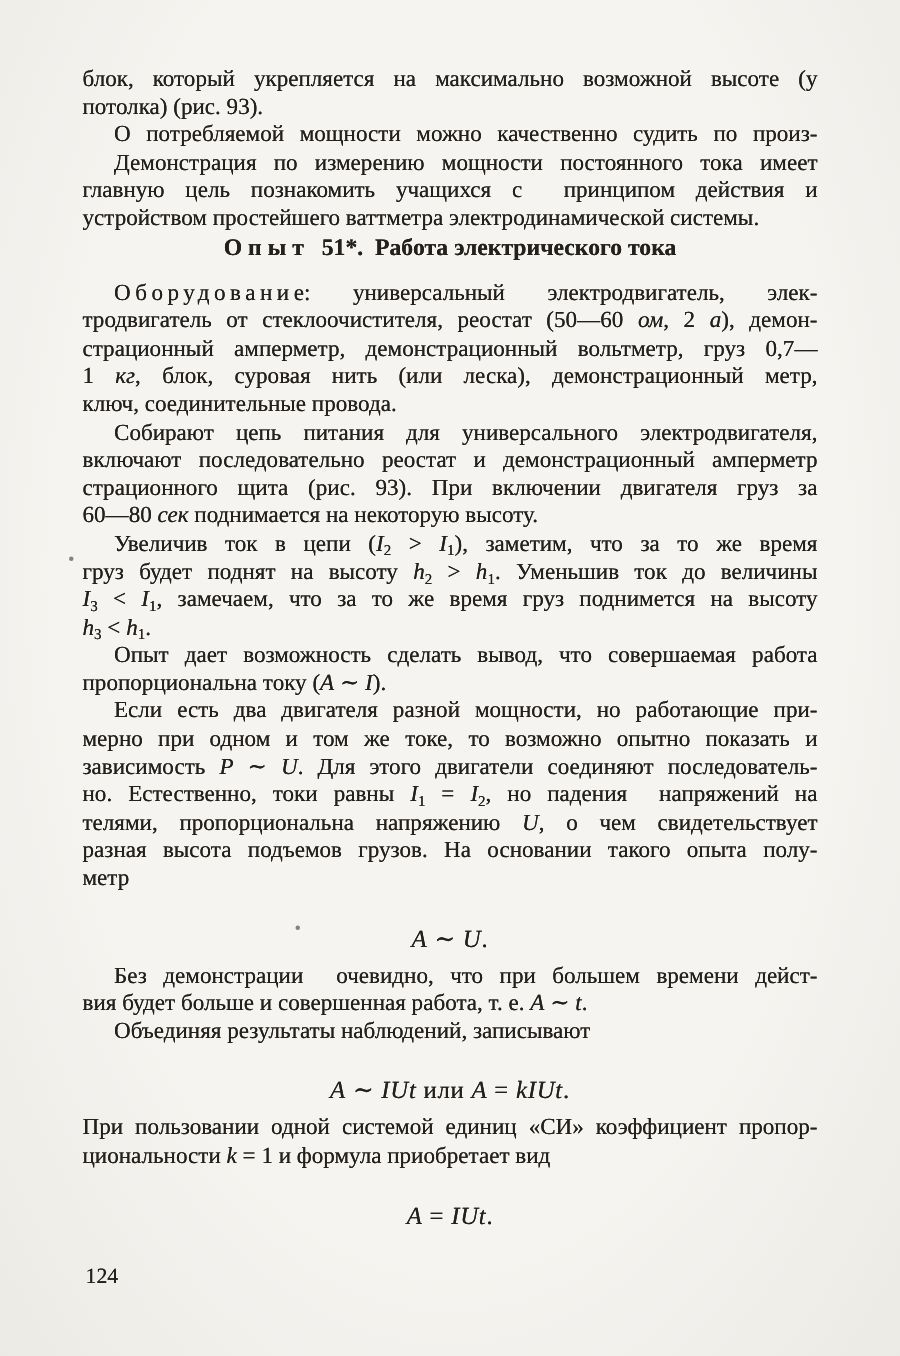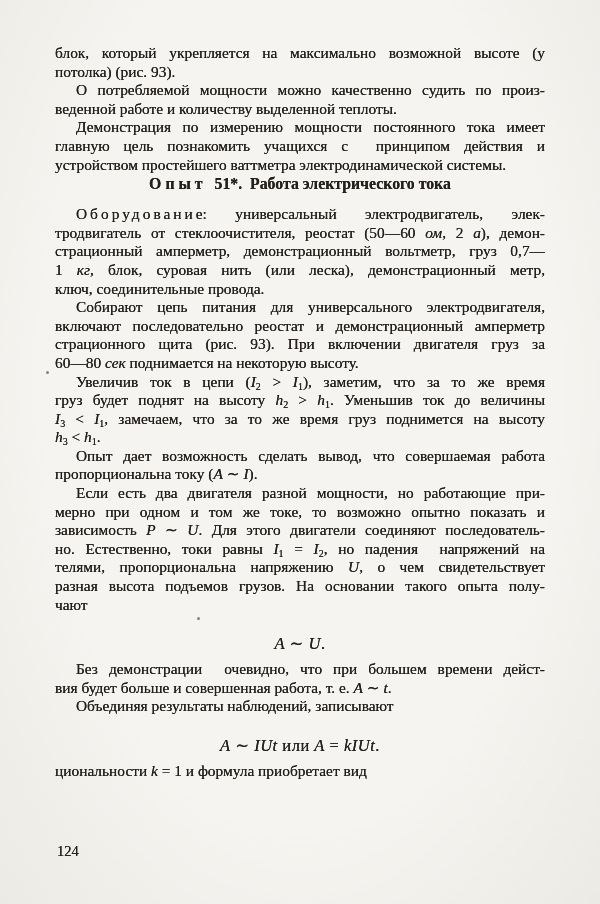--- a/index.html
+++ b/index.html
@@ -47,21 +47,20 @@
 <body>
 
 <div class="page">
   <div class="textcol">
       <div class="par">
         <div class="line">блок, который укрепляется на максимально возможной высоте (у</div>
         <div class="line last">потолка) (рис. 93).</div>
       </div>
       <div class="par indent">
         <div class="line">О потребляемой мощности можно качественно судить по произ-</div>
-        <div class="line last">веденной работе и количеству выделенной теплоты.</div>
       </div>
       <div class="par indent">
         <div class="line">Демонстрация по измерению мощности постоянного тока имеет</div>
         <div class="line">главную цель познакомить учащихся с&nbsp; принципом действия и</div>
         <div class="line last">устройством простейшего ваттметра электродинамической системы.</div>
       </div>
       <div class="heading"><span class="sp">Опыт</span>&nbsp; 51*.&nbsp; Работа электрического тока</div>
       <div class="par indent">
         <div class="line"><span class="sp">Оборудовани</span>е: универсальный электродвигатель, элек-</div>
         <div class="line">тродвигатель от стеклоочистителя, реостат (50—60 <i>ом</i>, 2 <i>а</i>), демон-</div>
@@ -85,31 +84,33 @@
         <div class="line">Опыт дает возможность сделать вывод, что совершаемая работа</div>
         <div class="line last">пропорциональна току (<i>A</i> ∼ <i>I</i>).</div>
       </div>
       <div class="par indent">
         <div class="line">Если есть два двигателя разной мощности, но работающие при-</div>
         <div class="line">мерно при одном и том же токе, то возможно опытно показать и</div>
         <div class="line">зависимость <i>P</i> ∼ <i>U</i>. Для этого двигатели соединяют последователь-</div>
         <div class="line">но. Естественно, токи равны <i>I</i><sub>1</sub> = <i>I</i><sub>2</sub>, но падения&nbsp; напряжений на</div>
         <div class="line">телями, пропорциональна напряжению <i>U</i>, о чем свидетельствует</div>
         <div class="line">разная высота подъемов грузов. На основании такого опыта полу-</div>
-        <div class="line last">чают</div>
+        <div class="line last">метр</div>
       </div>
       <div class="formula"><i>A</i> ∼ <i>U</i>.</div>
       <div class="par indent">
         <div class="line">Без демонстрации&nbsp; очевидно, что при большем времени дейст-</div>
         <div class="line last">вия будет больше и совершенная работа, т. е. <i>A</i> ∼ <i>t</i>.</div>
       </div>
       <div class="par indent">
         <div class="line last">Объединяя результаты наблюдений, записывают</div>
       </div>
       <div class="formula"><i>A</i> ∼ <i>IUt</i> или <i>A</i> = <i>kIUt</i>.</div>
       <div class="par">
+        <div class="line">При пользовании одной системой единиц «СИ» коэффициент пропор-</div>
         <div class="line last">циональности <i>k</i> = 1 и формула приобретает вид</div>
       </div>
+      <div class="formula"><i>A</i> = <i>IUt</i>.</div>
     </div>
   <div class="pagenum">124</div>
 <span class="dot" style="left: 46px; top: 371px;"></span>
     <span class="dot" style="left: 197px; top: 617px;"></span>
   </div>
 
 </body></html>

